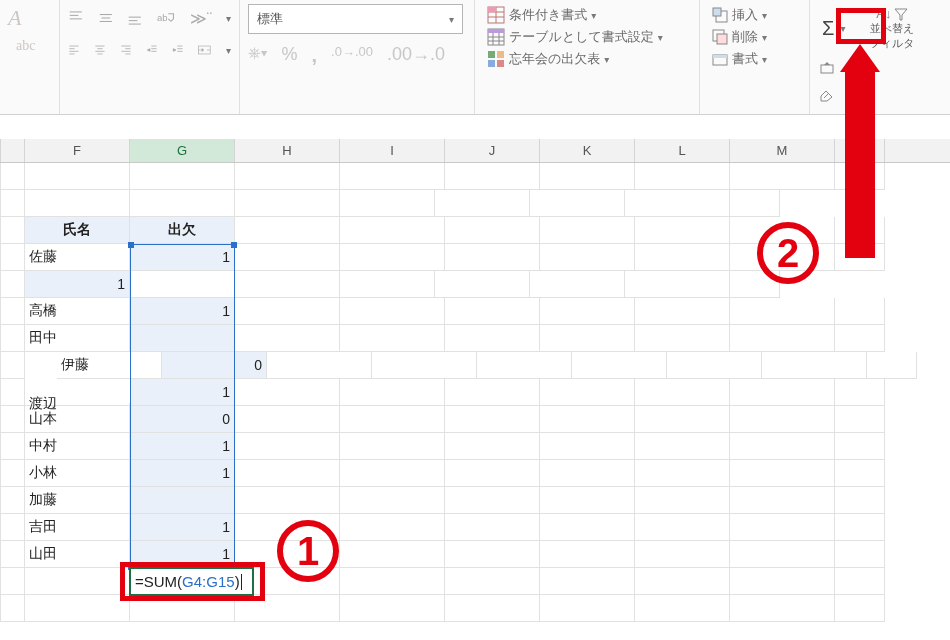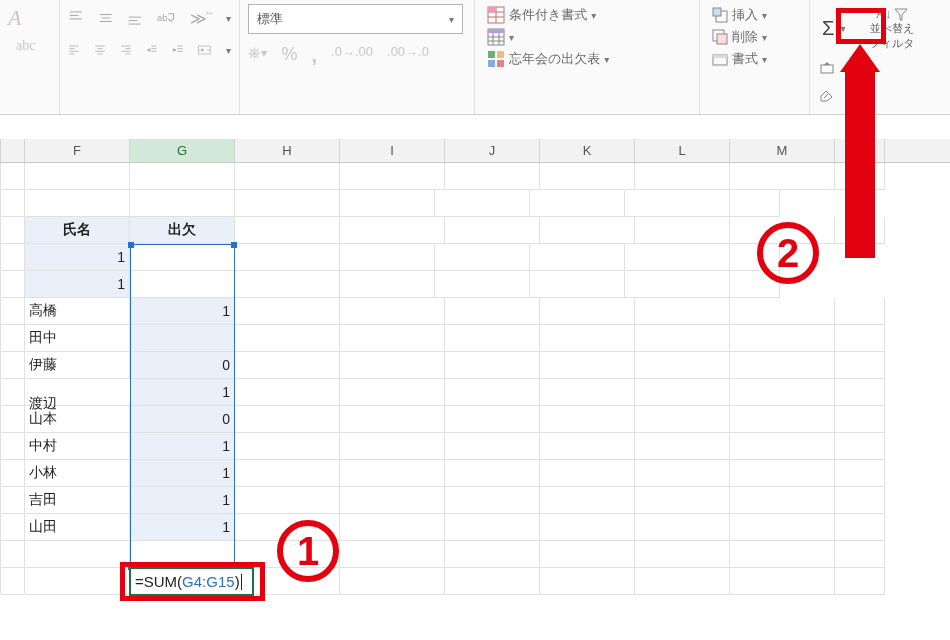--- a/index.html
+++ b/index.html
@@ -261,21 +261,21 @@
   <div class="ribbon-group" style="width:235px;">
     <div class="number-format-select">
       <span>標準</span>
       <span class="chev">▾</span>
     </div>
     <div class="number-format-row2">
       <span style="font-size:16px;">⎈▾</span>
       <span style="font-size:18px;">%</span>
       <span style="font-size:20px;font-weight:bold;">,</span>
       <span style="font-size:13px;">.0→.00</span>
-      <span style="font-size:13px;">.00→.0</span>
+      <span style="font-size:18px;">.00→.0</span>
     </div>
   </div>
 
   <div class="ribbon-group" style="width:225px;">
     <div class="ribbon-item">
       <svg width="18" height="18" viewBox="0 0 18 18">
           <rect x="1" y="1" width="16" height="16" stroke="#b77" fill="none"></rect>
           <line x1="1" y1="6" x2="17" y2="6" stroke="#b77"></line>
           <line x1="1" y1="11" x2="17" y2="11" stroke="#b77"></line>
           <line x1="9" y1="1" x2="9" y2="17" stroke="#b77"></line>
@@ -286,20 +286,21 @@
     </div>
     <div class="ribbon-item">
       <svg width="18" height="18" viewBox="0 0 18 18">
           <rect x="1" y="1" width="16" height="16" stroke="#888" fill="none"></rect>
           <rect x="1" y="1" width="16" height="4" fill="#b9d"></rect>
           <line x1="1" y1="9" x2="17" y2="9" stroke="#888"></line>
           <line x1="1" y1="13" x2="17" y2="13" stroke="#888"></line>
           <line x1="6" y1="5" x2="6" y2="17" stroke="#888"></line>
           <line x1="12" y1="5" x2="12" y2="17" stroke="#888"></line>
         </svg>
+      <span>テーブルとして書式設定</span>
       <span class="chev">▾</span>
     </div>
     <div class="ribbon-item">
       <svg width="18" height="18" viewBox="0 0 18 18">
           <rect x="1" y="1" width="7" height="7" fill="#7a7"></rect>
           <rect x="10" y="1" width="7" height="7" fill="#eb8"></rect>
           <rect x="1" y="10" width="7" height="7" fill="#8ad"></rect>
           <rect x="10" y="10" width="7" height="7" fill="#d88"></rect>
         </svg>
       <span>忘年会の出欠表</span>
@@ -411,20 +412,21 @@
       <div class="cell " style="width: 105px;"></div>
       <div class="cell " style="width: 105px;"></div>
       <div class="cell " style="width: 95px;"></div>
       <div class="cell " style="width: 95px;"></div>
       <div class="cell " style="width: 95px;"></div>
       <div class="cell " style="width: 105px;"></div>
       <div class="cell " style="width: 50px;"></div>
     </div>
     <div class="row">
       <div class="cell" style="width: 25px; border-left: 1px solid rgb(225, 225, 225);"></div>
+      <div class="cell " style="width: 105px;">佐藤</div>
       <div class="cell data-blue right" style="width: 105px;">1</div>
       <div class="cell " style="width: 105px;"></div>
       <div class="cell " style="width: 105px;"></div>
       <div class="cell " style="width: 95px;"></div>
       <div class="cell " style="width: 95px;"></div>
       <div class="cell " style="width: 95px;"></div>
       <div class="cell " style="width: 105px;"></div>
       <div class="cell " style="width: 50px;"></div>
     </div>
     <div class="row">
@@ -457,21 +459,21 @@
       <div class="cell " style="width: 105px;"></div>
       <div class="cell " style="width: 105px;"></div>
       <div class="cell " style="width: 95px;"></div>
       <div class="cell " style="width: 95px;"></div>
       <div class="cell " style="width: 95px;"></div>
       <div class="cell " style="width: 105px;"></div>
       <div class="cell " style="width: 50px;"></div>
     </div>
     <div class="row">
       <div class="cell" style="width: 25px; border-left: 1px solid rgb(225, 225, 225);"></div>
-      <div class="cell " style="width: 105px;">伊藤</div>
+      <div class="cell " style="width: 105px; margin-left: 32px;">伊藤</div>
       <div class="cell data-blue right" style="width: 105px;">0</div>
       <div class="cell " style="width: 105px;"></div>
       <div class="cell " style="width: 105px;"></div>
       <div class="cell " style="width: 95px;"></div>
       <div class="cell " style="width: 95px;"></div>
       <div class="cell " style="width: 95px;"></div>
       <div class="cell " style="width: 105px;"></div>
       <div class="cell " style="width: 50px;"></div>
     </div>
     <div class="row">
@@ -507,20 +509,32 @@
       <div class="cell " style="width: 95px;"></div>
       <div class="cell " style="width: 95px;"></div>
       <div class="cell " style="width: 95px;"></div>
       <div class="cell " style="width: 105px;"></div>
       <div class="cell " style="width: 50px;"></div>
     </div>
     <div class="row">
       <div class="cell" style="width: 25px; border-left: 1px solid rgb(225, 225, 225);"></div>
       <div class="cell " style="width: 105px;">小林</div>
       <div class="cell data-blue right" style="width: 105px;">1</div>
+      <div class="cell " style="width: 105px;"></div>
+      <div class="cell " style="width: 105px;"></div>
+      <div class="cell " style="width: 95px;"></div>
+      <div class="cell " style="width: 95px;"></div>
+      <div class="cell " style="width: 95px;"></div>
+      <div class="cell " style="width: 105px;"></div>
+      <div class="cell " style="width: 50px;"></div>
+    </div>
+    <div class="row">
+      <div class="cell" style="width: 25px; border-left: 1px solid rgb(225, 225, 225);"></div>
+      <div class="cell " style="width: 105px;">加藤</div>
+      <div class="cell data-blue right" style="width: 105px;"></div>
       <div class="cell " style="width: 105px;"></div>
       <div class="cell " style="width: 105px;"></div>
       <div class="cell " style="width: 95px;"></div>
       <div class="cell " style="width: 95px;"></div>
       <div class="cell " style="width: 95px;"></div>
       <div class="cell " style="width: 105px;"></div>
       <div class="cell " style="width: 50px;"></div>
     </div>
     <div class="row">
       <div class="cell" style="width: 25px; border-left: 1px solid rgb(225, 225, 225);"></div>

